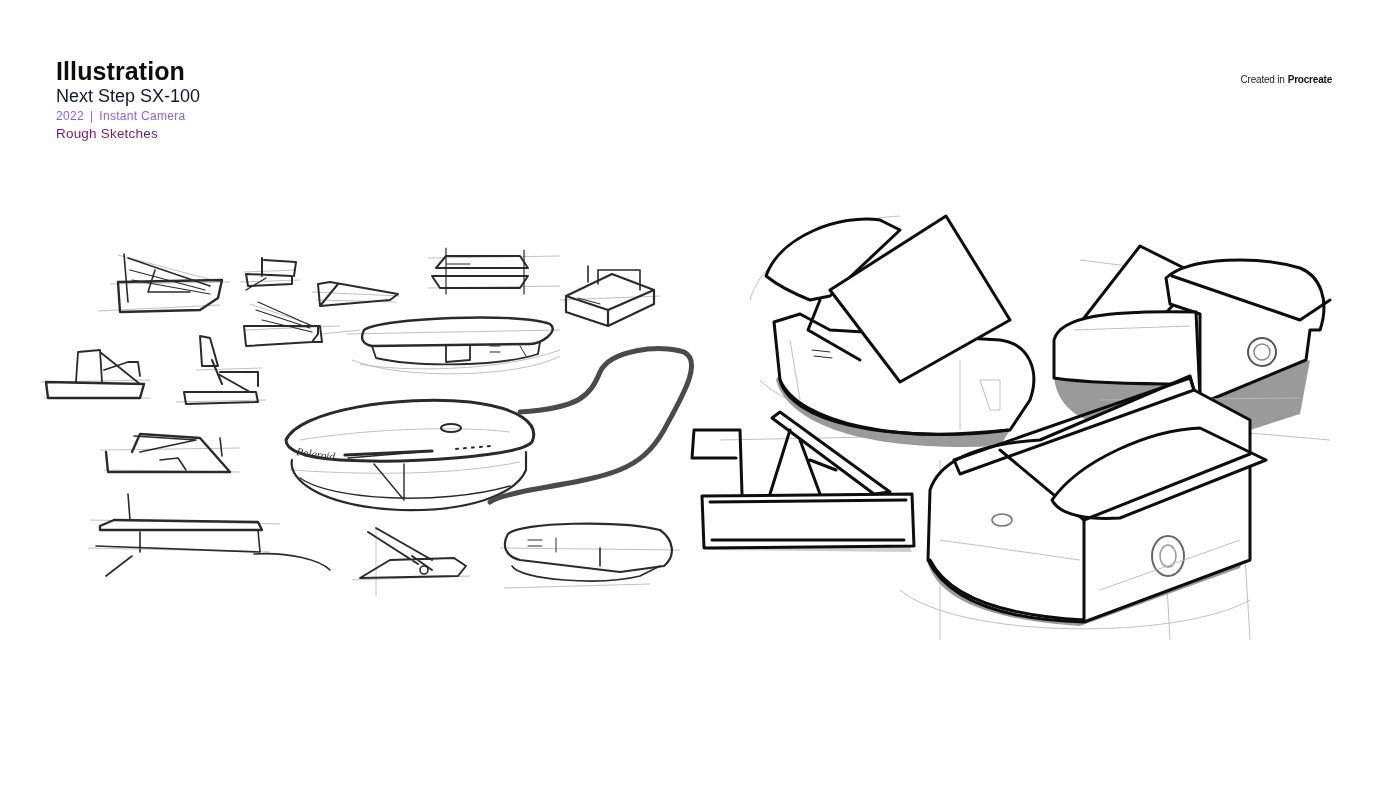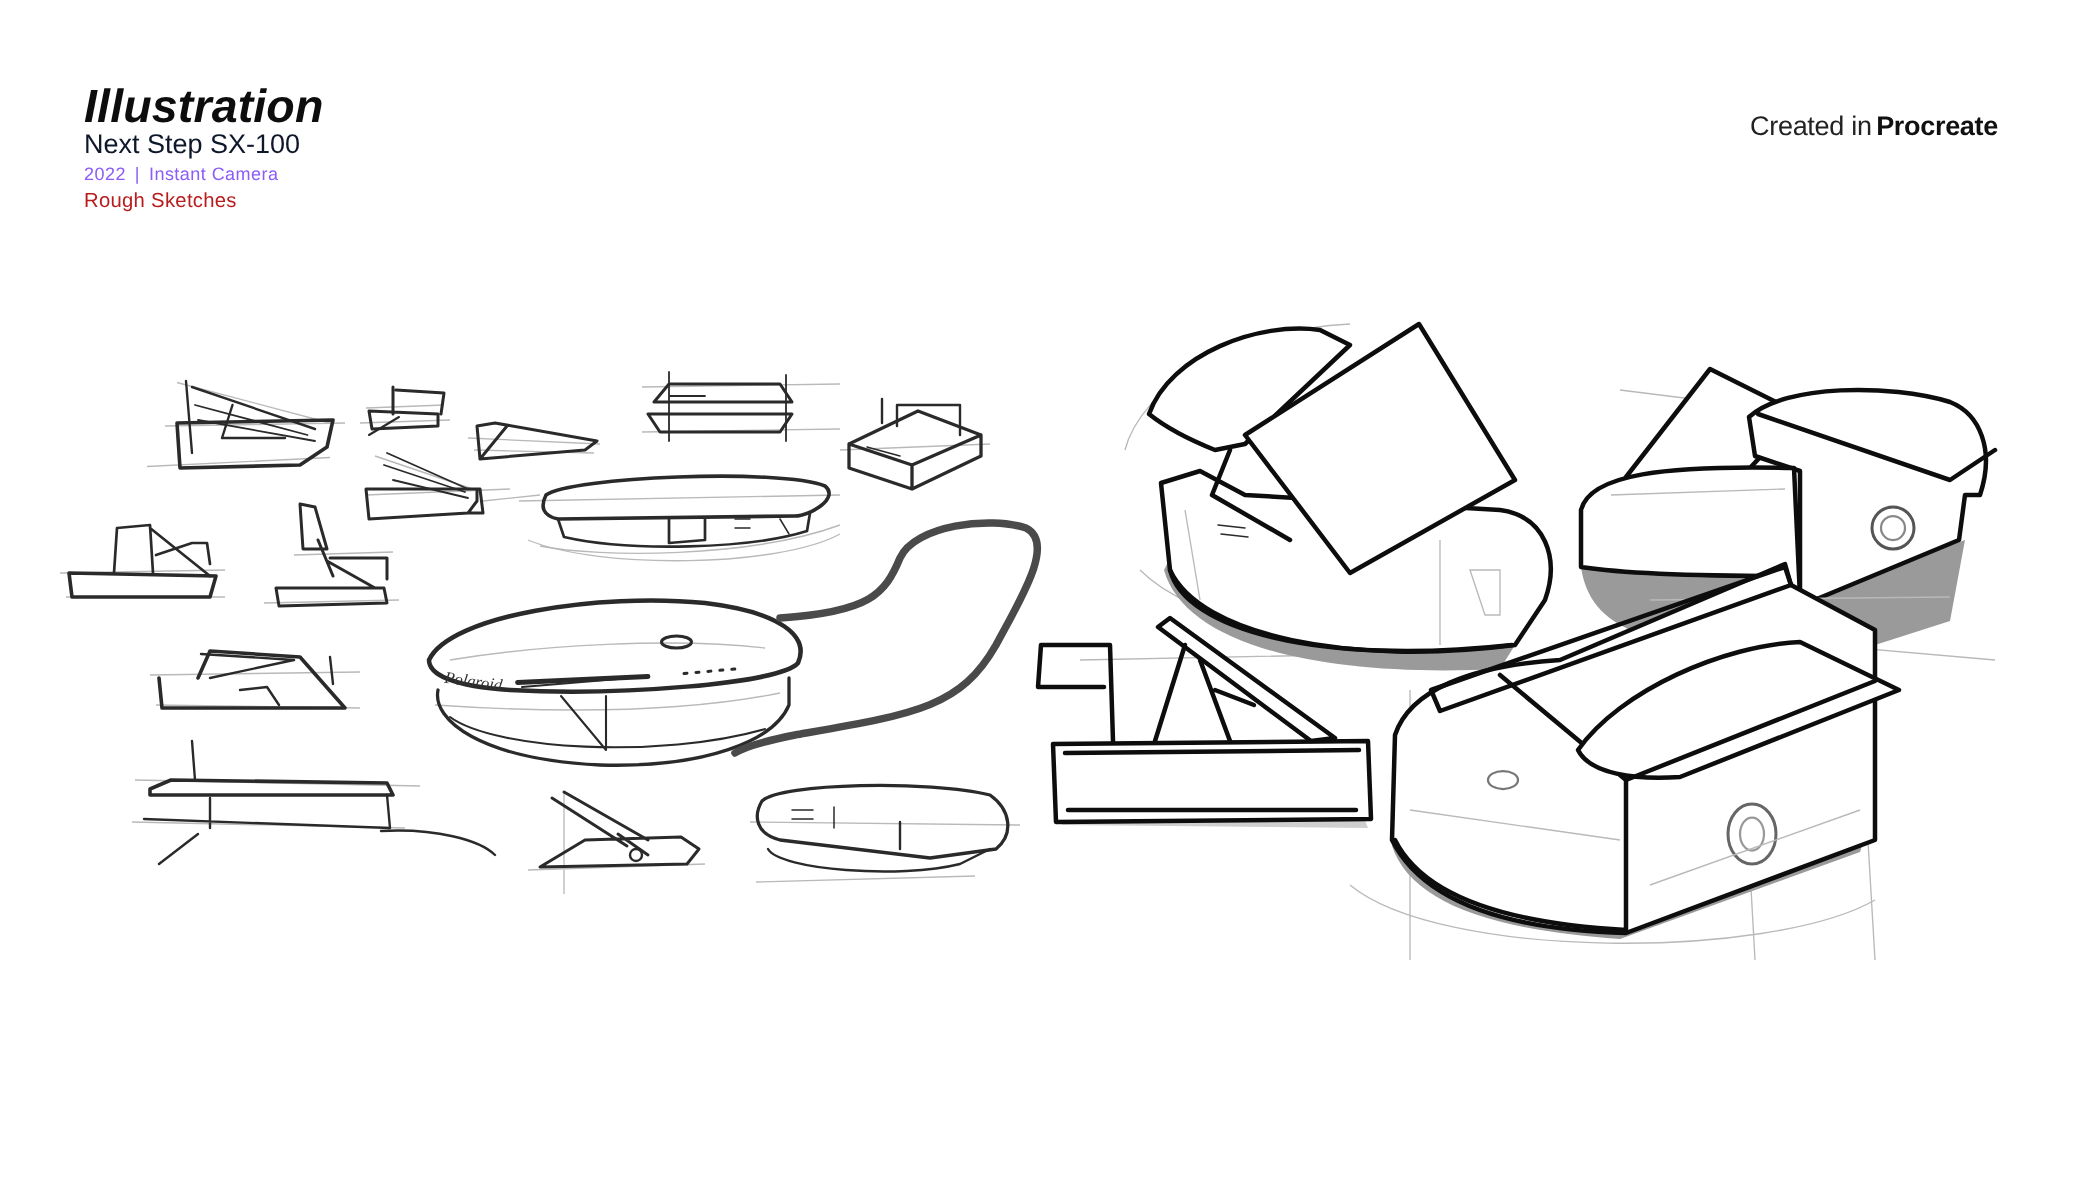--- a/index.html
+++ b/index.html
@@ -1,23 +1,23 @@
 <!DOCTYPE html>
 <html><head>
   <meta charset="utf-8">
   <style>
     html, body { margin: 0; padding: 0; background: #ffffff; }
     body { width: 1400px; height: 788px; position: relative; overflow: hidden; font-family: "Liberation Sans", sans-serif; color: #111; }
     .header-block { position: absolute; left: 56px; top: 56px; }
-    .title { font-size: 31px; font-weight: 700; color: #0d0d0d; line-height: 30px; letter-spacing: 0.1px; font-style: italic; }
+    .title { font-size: 25px; font-weight: 700; color: #0d0d0d; line-height: 30px; letter-spacing: 0.1px; }
     .subtitle { font-size: 18px; color: #0f172a; line-height: 20px; margin-top: 0px; }
     .meta { font-size: 12px; color: #8b5cf6; line-height: 18px; margin-top: 1px; letter-spacing: 0.3px; }
     .meta .sep { padding: 0 6px; }
-    .note { font-size: 13.5px; color: #b91c1c; line-height: 17px; letter-spacing: 0.2px; }
-    .credit { position: absolute; right: 68px; top: 74px; font-size: 18px; color: #222; letter-spacing: -0.2px; }
+    .note { font-size: 13.5px; color: #701a75; line-height: 17px; letter-spacing: 0.2px; }
+    .credit { position: absolute; right: 68px; top: 74px; font-size: 10px; color: #222; letter-spacing: -0.2px; }
     .credit .app { font-weight: 700; color: #111; margin-left: 3px; }
     svg.art { position: absolute; left: 0; top: 0; }
     .sk { fill: none; stroke: #2a2a2a; stroke-linecap: round; stroke-linejoin: round; }
     .lt { fill: none; stroke: #b9b9b9; stroke-width: 0.9; }
     .bk { fill: #fff; stroke: #0d0d0d; stroke-width: 3; stroke-linejoin: round; }
     .bkn { fill: none; stroke: #0d0d0d; stroke-width: 3; stroke-linejoin: round; stroke-linecap: round; }
     .sh { fill: #9a9a9a; stroke: none; }
     .sh2 { fill: #cfcfcf; stroke: none; }
   </style>
 </head>

